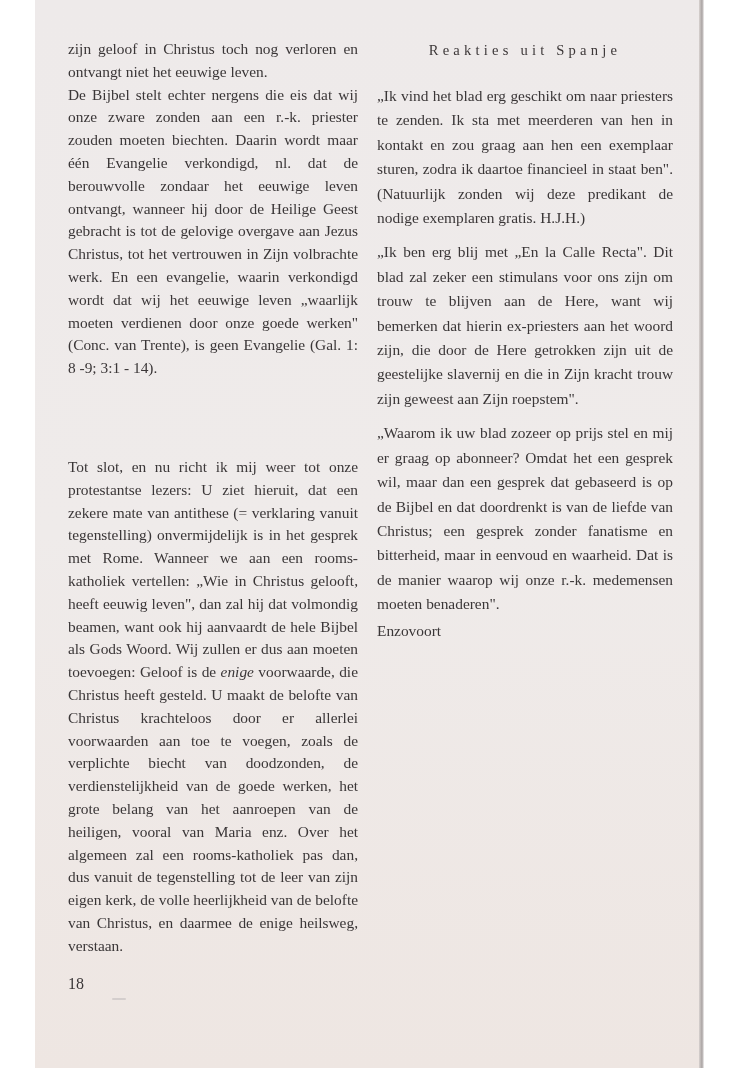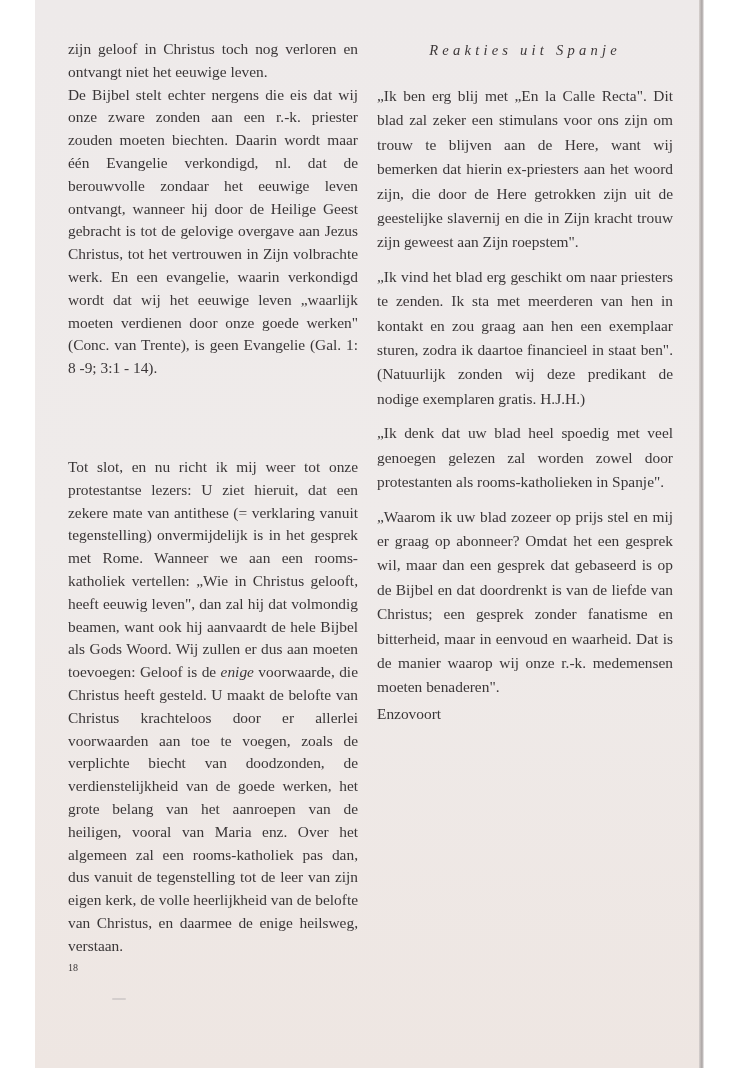--- a/index.html
+++ b/index.html
@@ -18,24 +18,24 @@
   }
   .col { position: absolute; color: #3a3637; }
   .col-left { left: 68px; top: 38px; width: 290px; font-size: 15.4px; line-height: 22.8px; }
   .col-right { left: 377px; top: 38px; width: 296px; font-size: 15.4px; line-height: 24.4px; }
   .col p { margin: 0; text-align: justify; hyphens: manual; }
   .col-right p { margin-bottom: 10px; }
   .heading {
     text-align: center; letter-spacing: 4.2px; font-size: 14.6px;
     color: #3d3839; margin: 0;
   }
-  .heading-right { line-height: 24px; margin-bottom: 22px; margin-top: 0; font-style: italic; }
+  .heading-right { line-height: 24px; margin-bottom: 22px; margin-top: 0; }
   .heading-left { line-height: 24px; margin-top: 76px; margin-bottom: 25px; }
   .signature { text-align: right; padding-right: 18px; margin: 0; }
-  .page-number { margin-top: 0; font-size: 10px; line-height: 22px; }
+  .page-number { margin-top: 16px; font-size: 16px; line-height: 22px; }
   .smudge {
     position: absolute; left: 112px; top: 998px; width: 14px; height: 2px;
     background: #d4cecd; border-radius: 1px;
   }
   em { font-style: italic; }
 </style>
 </head>
 <body>
 
 <div class="page"></div>
@@ -49,18 +49,17 @@
   <div class="heading heading-left">
   </div>
 
   <p><span>Tot slot, en nu richt ik mij weer tot onze protestantse lezers: U ziet hieruit, dat een zekere mate van antithese (= verklaring vanuit tegenstelling) onvermijdelijk is in het gesprek met Rome. Wanneer we aan een rooms-katholiek vertellen: „Wie in Christus gelooft, heeft eeuwig leven", dan zal hij dat volmondig beamen, want ook hij aanvaardt de hele Bijbel als Gods Woord. Wij zullen er dus aan moeten toevoegen: Geloof is de </span><em>enige</em><span> voorwaarde, die Christus heeft gesteld. U maakt de belofte van Christus krachteloos door er allerlei voorwaarden aan toe te voegen, zoals de verplichte biecht van doodzonden, de verdienstelijkheid van de goede werken, het grote belang van het aanroepen van de heiligen, vooral van Maria enz. Over het algemeen zal een rooms-katholiek pas dan, dus vanuit de tegenstelling tot de leer van zijn eigen kerk, de volle heerlijkheid van de belofte van Christus, en daarmee de enige heilsweg, verstaan.</span></p>
 
   <div class="page-number">18</div>
 </div>
 
 <div class="col col-right">
   <div class="heading heading-right">Reakties uit Spanje</div>
+  <p>„Ik vind het blad erg geschikt om naar priesters te zenden. Ik sta met meerderen van hen in kontakt en zou graag aan hen een exemplaar sturen, zodra ik daartoe financieel in staat ben". (Natuurlijk zonden wij deze predikant de nodige exemplaren gratis. H.J.H.)</p>
   <p>„Ik ben erg blij met „En la Calle Recta". Dit blad zal zeker een stimulans voor ons zijn om trouw te blijven aan de Here, want wij bemerken dat hierin ex-priesters aan het woord zijn, die door de Here getrokken zijn uit de geestelijke slavernij en die in Zijn kracht trouw zijn geweest aan Zijn roepstem".</p>
-  <p>„Ik vind het blad erg geschikt om naar priesters te zenden. Ik sta met meerderen van hen in kontakt en zou graag aan hen een exemplaar sturen, zodra ik daartoe financieel in staat ben". (Natuurlijk zonden wij deze predikant de nodige exemplaren gratis. H.J.H.)</p>
-  <p>„Ik denk dat uw blad heel spoedig met veel genoegen gelezen zal worden zowel door protestanten als rooms-katholieken in Spanje".</p>
   <p style="margin-bottom:2px;">„Waarom ik uw blad zozeer op prijs stel en mij er graag op abonneer? Omdat het een gesprek wil, maar dan een gesprek dat gebaseerd is op de Bijbel en dat doordrenkt is van de liefde van Christus; een gesprek zonder fanatisme en bitterheid, maar in eenvoud en waarheid. Dat is de manier waarop wij onze r.-k. medemensen moeten benaderen".</p>
   <p class="signature">Enzovoort</p>
 </div>
 
 </body></html>

